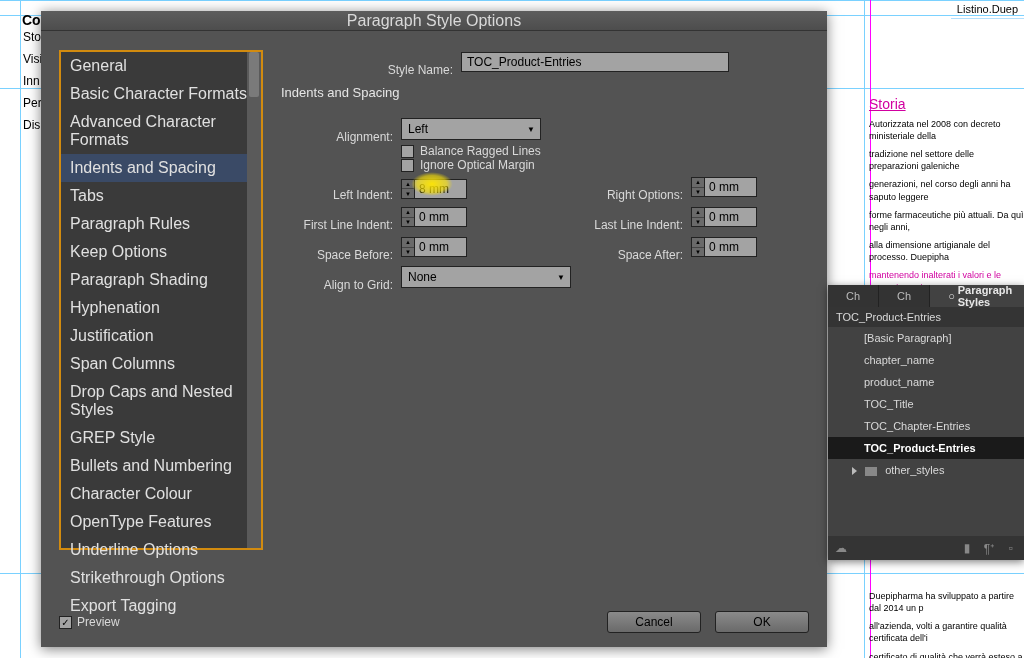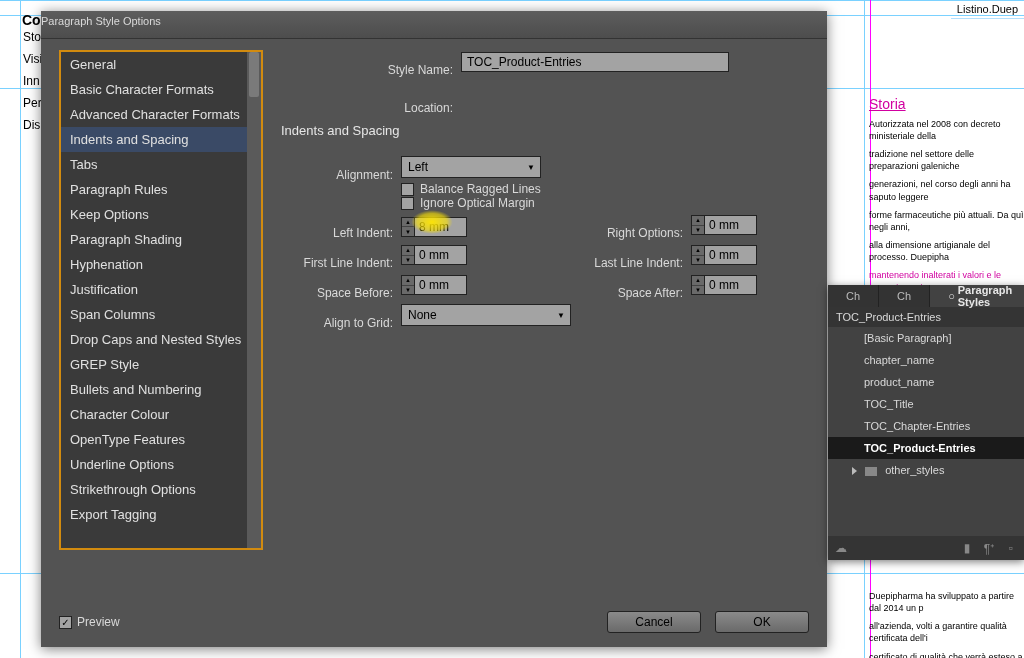--- a/index.html
+++ b/index.html
@@ -16,24 +16,24 @@
   .doc-left { position: absolute; left: 23px; top: 30px; width: 30px; font-size: 12px; color: #000; }
   .doc-left div { margin-bottom: 8px; }
 
   .doc-right { position: absolute; right: 0; top: 95px; width: 155px; font-size: 9px; color: #000; line-height: 1.35; }
   .doc-right h4 { color: #d100a0; font-size: 14px; font-weight: normal; text-decoration: underline; margin-bottom: 4px; }
   .doc-right p { margin-bottom: 6px; }
   .doc-right p span.mag { color: #d100a0; }
 
   
   .dialog { position: absolute; left: 41px; top: 11px; width: 786px; height: 636px; background: #535353; color: #e6e6e6; box-shadow: 0 2px 12px rgba(0,0,0,0.5); }
-  .dialog-title { text-align: left; font-size: 11px; color: #d9d9d9; height: 28px; line-height: 20px; background: linear-gradient(#5d5d5d,#4d4d4d); border-bottom: 1px solid #333; }
+  .dialog-title { text-align: center; font-size: 16px; color: #d9d9d9; height: 20px; line-height: 20px; background: linear-gradient(#5d5d5d,#4d4d4d); border-bottom: 1px solid #333; }
 
   .sidebar { position: absolute; left: 18px; top: 39px; width: 204px; height: 500px; border: 2px solid #d28b0f; background: #3a3a3a; }
-  .sidebar-item { padding: 5px 9px; font-size: 13px; color: #e0e0e0; cursor: default; border-bottom: 0px solid #444; }
+  .sidebar-item { padding: 5px 9px; font-size: 16px; color: #e0e0e0; cursor: default; border-bottom: 0px solid #444; }
   .sidebar-item.selected { background: #3a4a66; }
   .sidebar-scroll { position: absolute; right: 0; top: 0; width: 14px; height: 100%; background: #5a5a5a; }
   .sidebar-scroll-thumb { position: absolute; top: 0; left: 2px; width: 10px; height: 45px; background: #7a7a7a; border-radius: 2px; }
 
   .main { position: absolute; left: 240px; top: 36px; right: 18px; color: #d9d9d9; font-size: 12px; }
   .row { display: flex; align-items: center; margin-bottom: 8px; }
   .lbl { text-align: right; padding-right: 8px; margin-top: 16px; }
   .field-input { background: #a3a3a3; border: 1px solid #222; height: 20px; color: #000; padding: 0 5px; font-size: 12px; }
   .dropdown { background: #a3a3a3; border: 1px solid #222; height: 22px; display: inline-flex; align-items: center; padding: 0 6px; position: relative; color: #000; font-size: 12px; }
   .dropdown::after { content: "▼"; font-size: 8px; position: absolute; right: 5px; color: #000; }
@@ -148,23 +148,20 @@
     <div class="sidebar-scroll">
       <div class="sidebar-scroll-thumb"></div>
     </div>
   </div>
 
   <div class="main">
     <div class="row">
       <div class="lbl" style="width:180px">Style Name:</div>
       <input class="field-input" style="width: 268px;" value="TOC_Product-Entries">
     </div>
-    <div class="row">
-      <div class="lbl" style="width:180px">Location:</div>
-    </div>
 
     <div class="section-h">Indents and Spacing</div>
 
     <div class="col-grid">
       <div class="lbl">Alignment:</div>
       <div class="dropdown" style="width:140px">
           <span>Left</span>
         </div>
       <div></div>
         <div></div>

